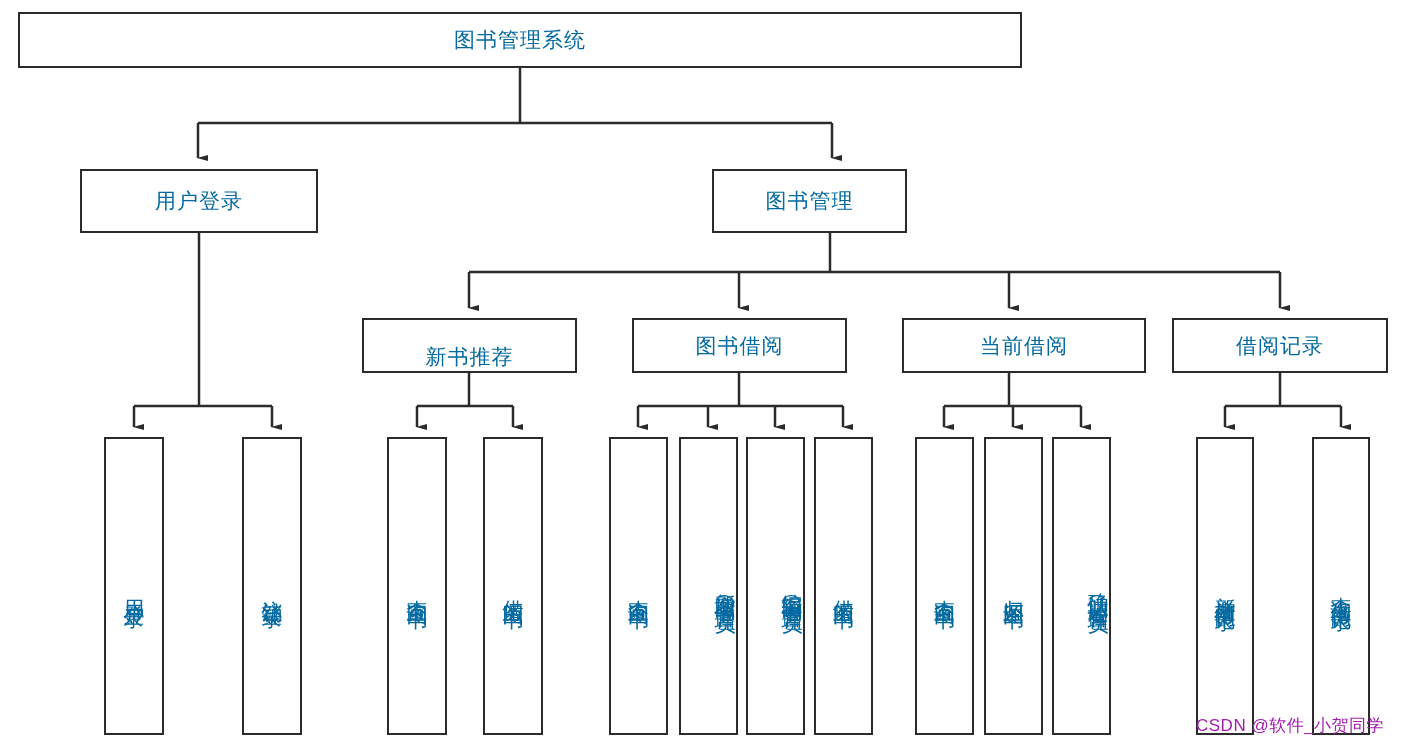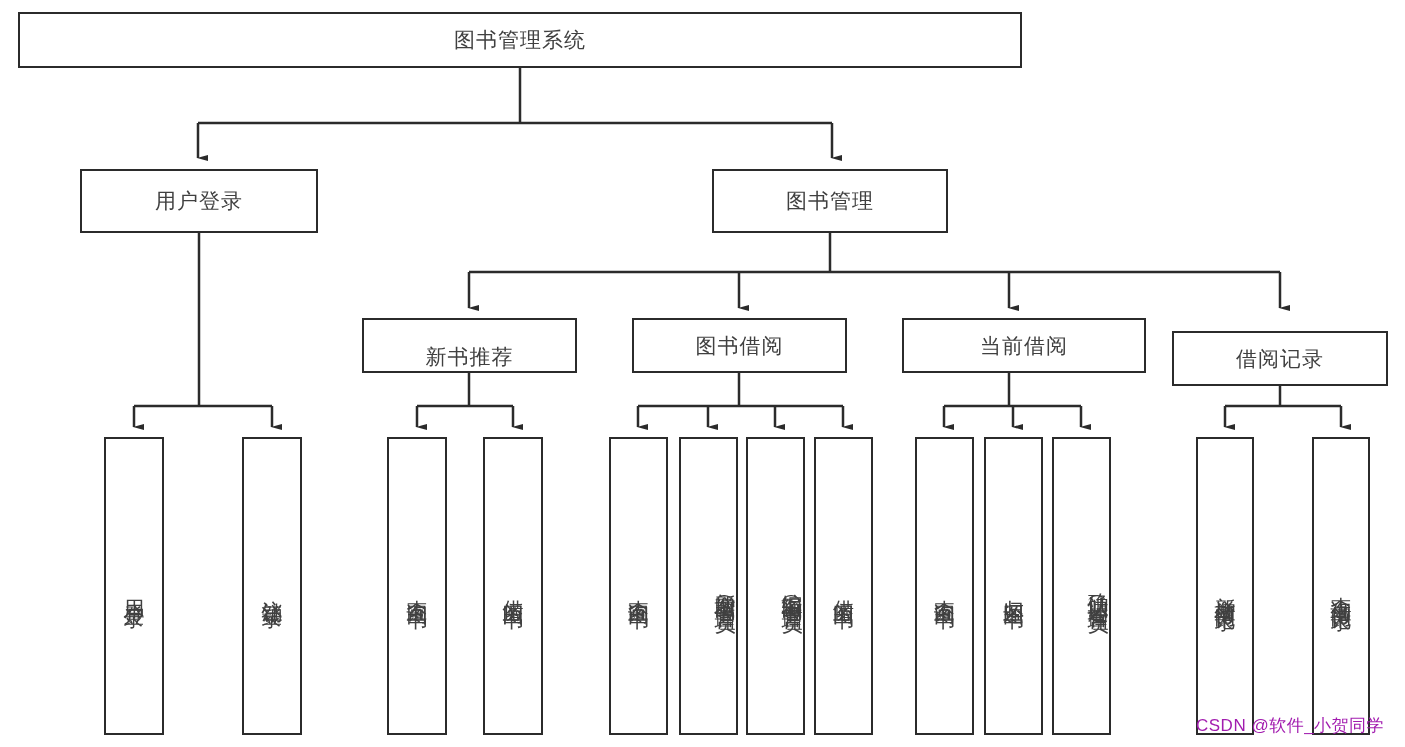--- a/index.html
+++ b/index.html
@@ -25,21 +25,21 @@
     height: 747px;
   }
   .node {
     position: absolute;
     box-sizing: border-box;
     border: 2.5px solid #2b2b2b;
     background: #ffffff;
     display: flex;
     align-items: center;
     justify-content: center;
-    color: #404040;
+    color: #0369a1;
   }
   .node.horizontal {
     font-size: 21px;
     letter-spacing: 1px;
   }
   .node.vertical {
     writing-mode: vertical-rl;
     text-orientation: upright;
     font-size: 21px;
     letter-spacing: 3px;
@@ -119,34 +119,34 @@
     </g>
   </svg>
 
   <div class="node horizontal" style="left:18px; top:12px; width:1004px; height:56px;">
     <span>图书管理系统</span>
   </div>
 
   <div class="node horizontal" style="left:80px; top:169px; width:238px; height:64px;">
     <span>用户登录</span>
   </div>
-  <div class="node horizontal" style="left:712px; top:169px; width:236px; height:64px;">
+  <div class="node horizontal" style="left:712px; top:169px; width:195px; height:64px;">
     <span>图书管理</span>
   </div>
 
   <div class="node horizontal" style="left:362px; top:318px; width:215px; height:55px;align-items:flex-end;">
     <span>新书推荐</span>
   </div>
   <div class="node horizontal" style="left:632px; top:318px; width:215px; height:55px;">
     <span>图书借阅</span>
   </div>
   <div class="node horizontal" style="left:902px; top:318px; width:244px; height:55px;">
     <span>当前借阅</span>
   </div>
-  <div class="node horizontal" style="left:1172px; top:318px; width:216px; height:55px;margin-top:13px;">
+  <div class="node horizontal" style="left:1172px; top:318px; width:216px; height:55px;">
     <span>借阅记录</span>
   </div>
 
   <div class="node vertical" style="left:104px; top:437px; width:60px; height:298px; align-items:center;">
     <span class="vtext">用户登录</span>
   </div>
   <div class="node vertical" style="left:242px; top:437px; width:60px; height:298px; align-items:center;">
     <span class="vtext">注销登录</span>
   </div>
 

